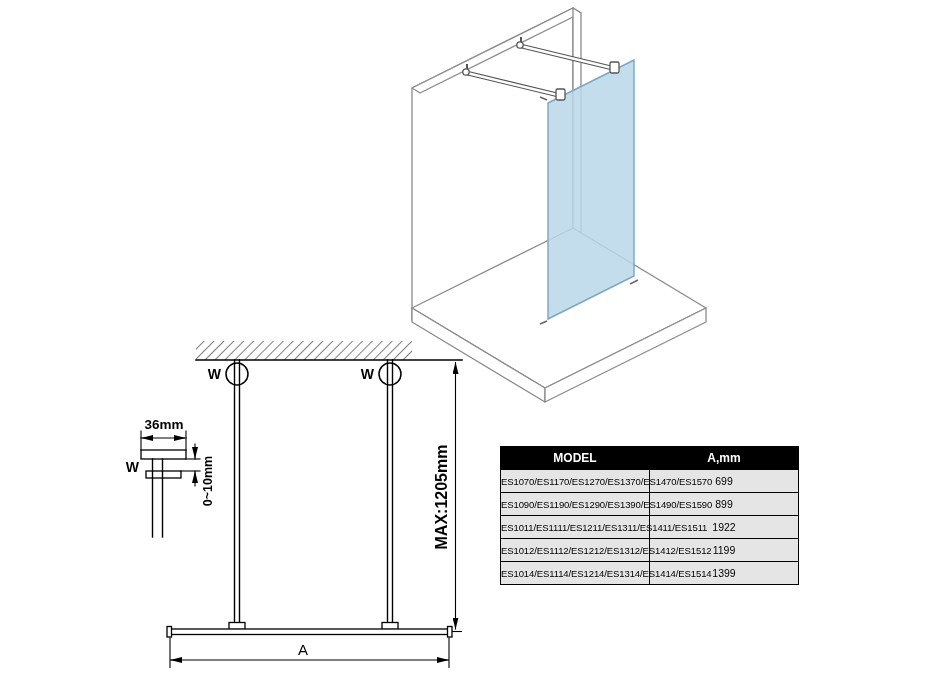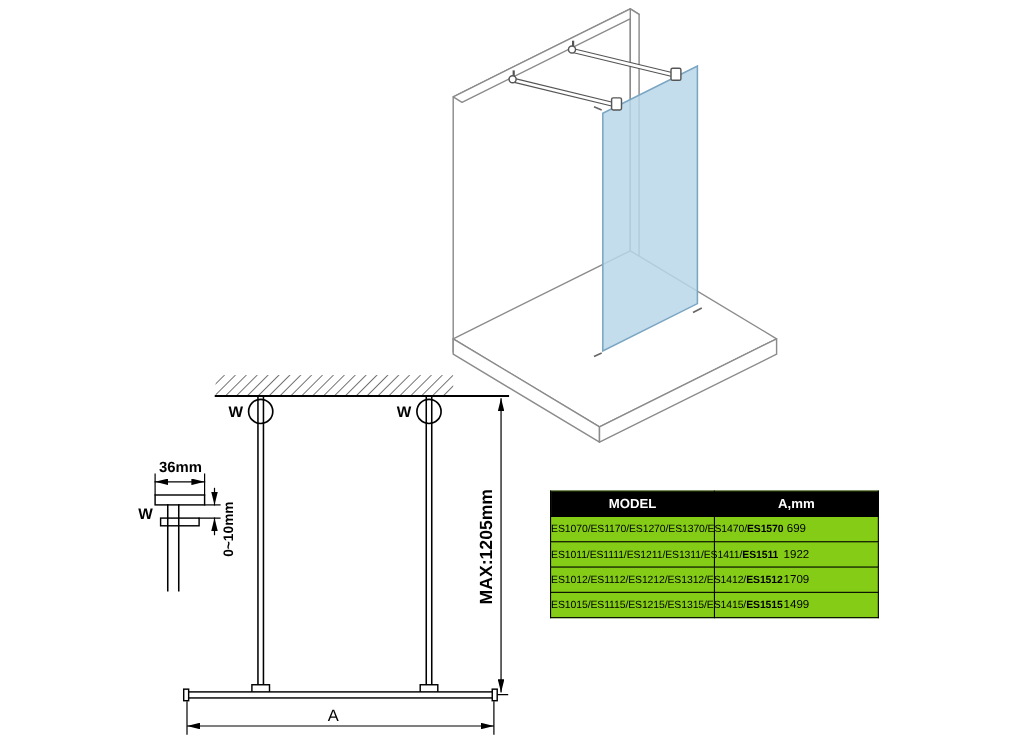--- a/index.html
+++ b/index.html
@@ -9,31 +9,31 @@
     font-family:"Liberation Sans", sans-serif;
   }
   .canvas { position:absolute; inset:0; width:928px; height:686px; background:#fff; }
   svg.drawing { position:absolute; left:0; top:0; }
   .t { font-family:"Liberation Sans", sans-serif; fill:#000; }
   .b { font-weight:bold; }
 
   table.spec-table {
     position:absolute; left:500px; top:446px;
     border-collapse:collapse; table-layout:fixed;
-    width:299px; background:#84cc16;
+    width:299px; background:#e5e5e5;
   }
   .spec-table th, .spec-table td { border:1px solid #000; }
   .spec-table thead th {
     background:#000; color:#fff;
     font-size:12px; font-weight:bold; height:23px; text-align:center;
   }
   .spec-table td { height:23px; text-align:center; vertical-align:middle; }
   td.model-cell { width:215px; font-size:9.5px; white-space:nowrap; letter-spacing:-0.1px; }
   td.value-cell { width:84px; font-size:10.5px; }
-  td.model-cell .bold-code { font-weight:bold; }
+  td.model-cell .bold-code { font-weight:normal; }
 </style>
 </head>
 <body>
 
 <div class="canvas">
 
   <svg class="drawing" width="928" height="686" viewBox="0 0 928 686">
     <defs>
       <marker id="arr" viewBox="0 0 12 6" refX="12" refY="3" markerWidth="12" markerHeight="6" markerUnits="userSpaceOnUse" orient="auto-start-reverse">
         <path d="M0,0 L12,3 L0,6 Z" fill="#000"></path>
@@ -135,27 +135,31 @@
         <th class="model-h">MODEL</th>
         <th class="value-h">A,mm</th>
       </tr>
     </thead>
     <tbody>
       <tr>
         <td class="model-cell"><span>ES1070/ES1170/ES1270/ES1370/ES1470/</span><span class="bold-code">ES1570</span></td>
         <td class="value-cell">699</td>
       </tr>
       <tr>
+        <td class="model-cell"><span>ES1090/ES1190/ES1290/ES1390/ES1490/</span><span class="bold-code">ES1590</span></td>
+        <td class="value-cell">899</td>
+      </tr>
+      <tr>
         <td class="model-cell"><span>ES1011/ES1111/ES1211/ES1311/ES1411/</span><span class="bold-code">ES1511</span></td>
         <td class="value-cell">1922</td>
       </tr>
       <tr>
         <td class="model-cell"><span>ES1012/ES1112/ES1212/ES1312/ES1412/</span><span class="bold-code">ES1512</span></td>
-        <td class="value-cell">1709</td>
+        <td class="value-cell">1199</td>
       </tr>
       <tr>
-        <td class="model-cell"><span>ES1015/ES1115/ES1215/ES1315/ES1415/</span><span class="bold-code">ES1515</span></td>
-        <td class="value-cell">1499</td>
+        <td class="model-cell"><span>ES1014/ES1114/ES1214/ES1314/ES1414/</span><span class="bold-code">ES1514</span></td>
+        <td class="value-cell">1399</td>
       </tr>
     </tbody>
   </table>
 
 </div>
 
 </body></html>

